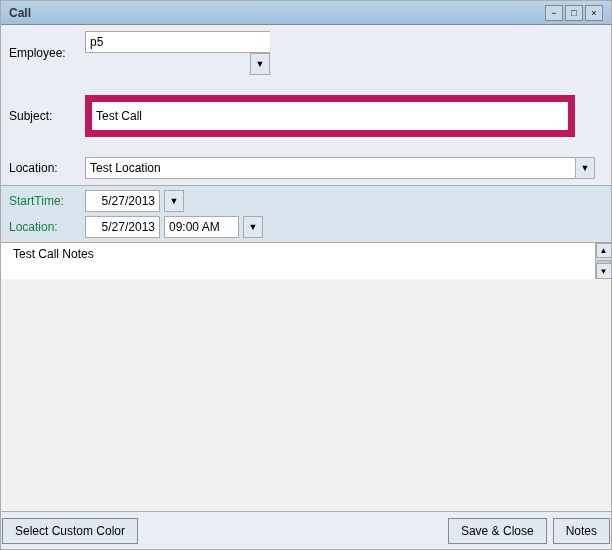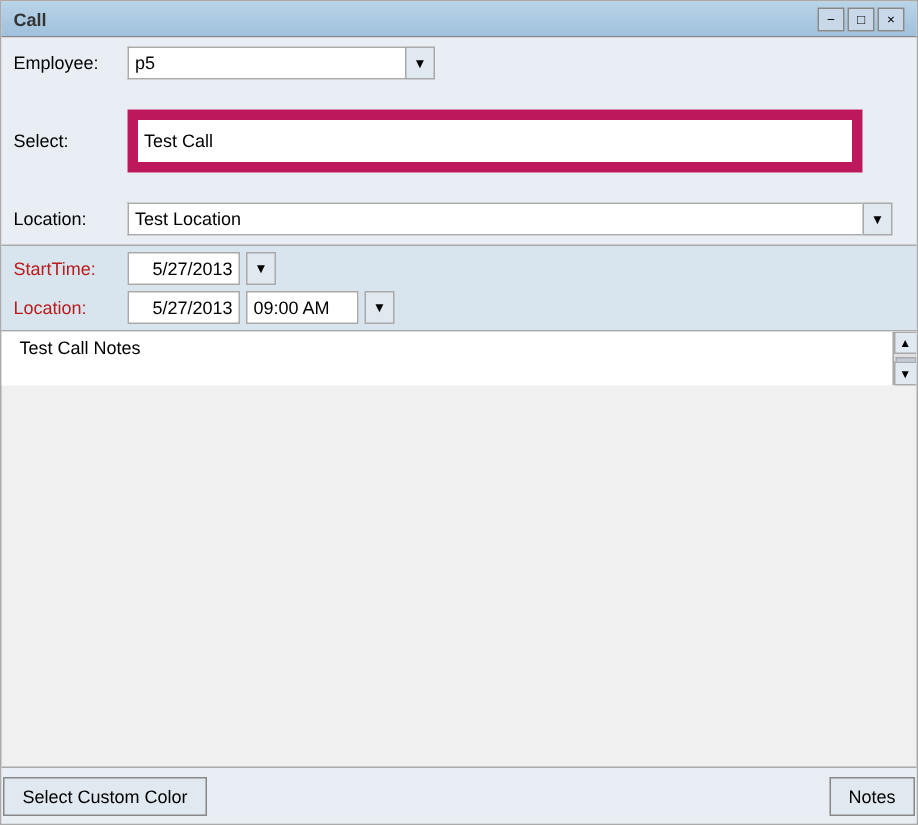--- a/index.html
+++ b/index.html
@@ -79,20 +79,21 @@
     .form-label {
       width: 72px;
       font-size: 12px;
       color: #000;
       text-align: left;
     }
 
     .employee-select-wrapper {
       display: flex;
       align-items: flex-end;
+      flex-direction: column;
     }
 
     .employee-input {
       width: 185px;
       border: 1px solid #aaa;
       background: #fff;
       padding: 2px 4px;
       font-size: 12px;
       height: 22px;
       border-right: none;
@@ -146,21 +147,21 @@
 
     .time-row {
       display: flex;
       align-items: center;
       gap: 4px;
     }
 
     .time-label {
       width: 72px;
       font-size: 12px;
-      color: #b91c1c;
+      color: #15803d;
     }
 
     .time-date-input {
       width: 75px;
       border: 1px solid #aaa;
       background: #fff;
       padding: 2px 4px;
       font-size: 12px;
       height: 22px;
       text-align: right;
@@ -286,21 +287,21 @@
 
     <div class="form-row">
       <span class="form-label">Employee:</span>
       <div class="employee-select-wrapper">
         <input class="employee-input" type="text" value="p5" style="">
         <button class="dropdown-btn">▼</button>
       </div>
     </div>
 
     <div class="form-row">
-      <span class="form-label">Select:</span>
+      <span class="form-label">Subject:</span>
       <input class="subject-input" type="text" value="Test Call" style="">
     </div>
 
     <div class="form-row">
       <span class="form-label">Location:</span>
       <div class="location-wrapper">
         <input class="location-input" type="text" value="Test Location" style="">
         <button class="dropdown-btn">▼</button>
       </div>
     </div>
@@ -333,17 +334,18 @@
         <div class="scroll-arrow" style="position:absolute; bottom:0;">▼</div>
       </div>
     </div>
   </div>
 
   <div class="bottom-bar">
     <div class="bottom-left">
       <button class="btn">Select Custom Color</button>
     </div>
     <div class="bottom-right">
+      <button class="btn">Save &amp; Close</button>
       <button class="btn">Notes</button>
     </div>
   </div>
 
 </div>
 
 </body></html>

